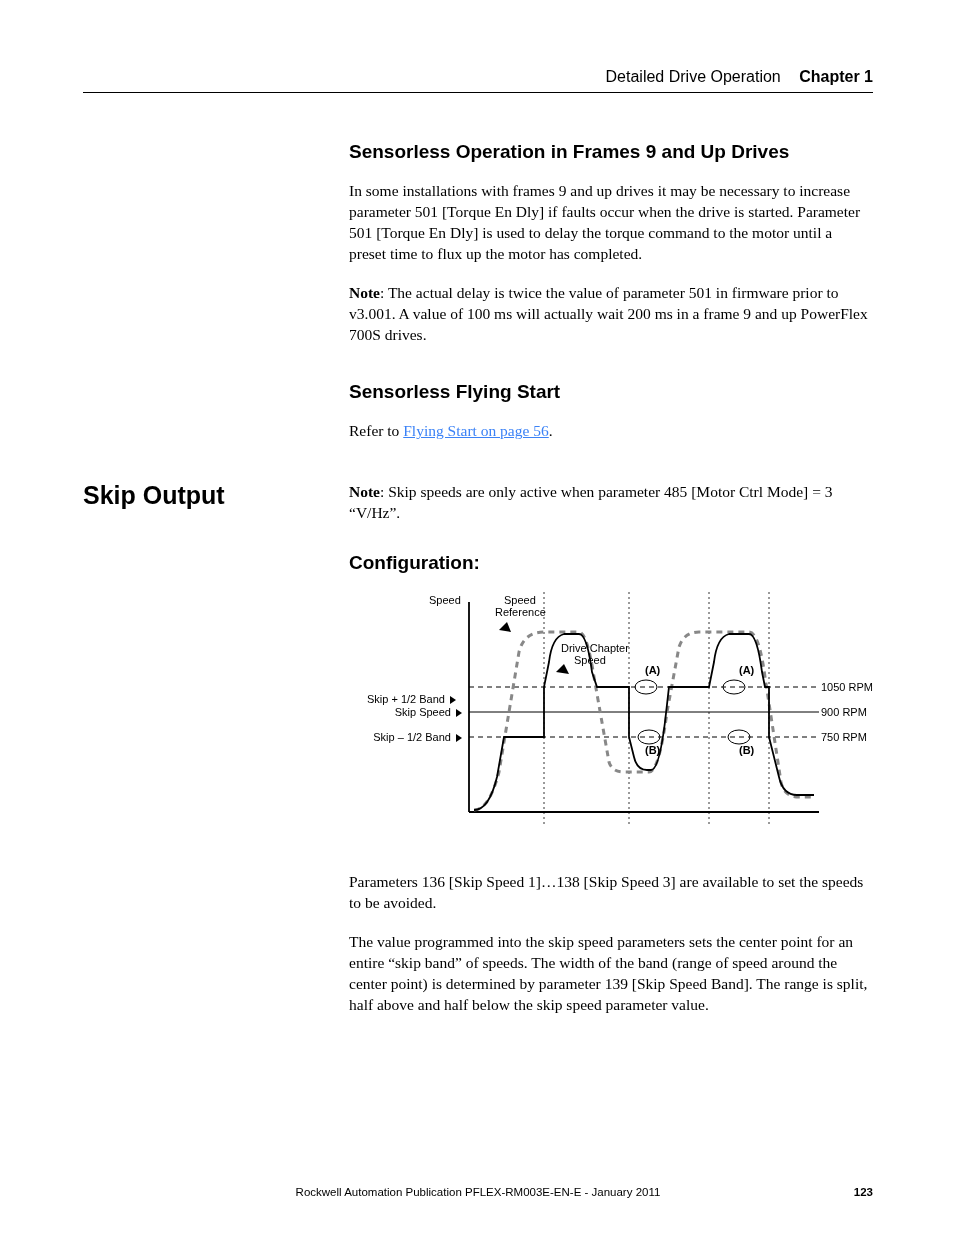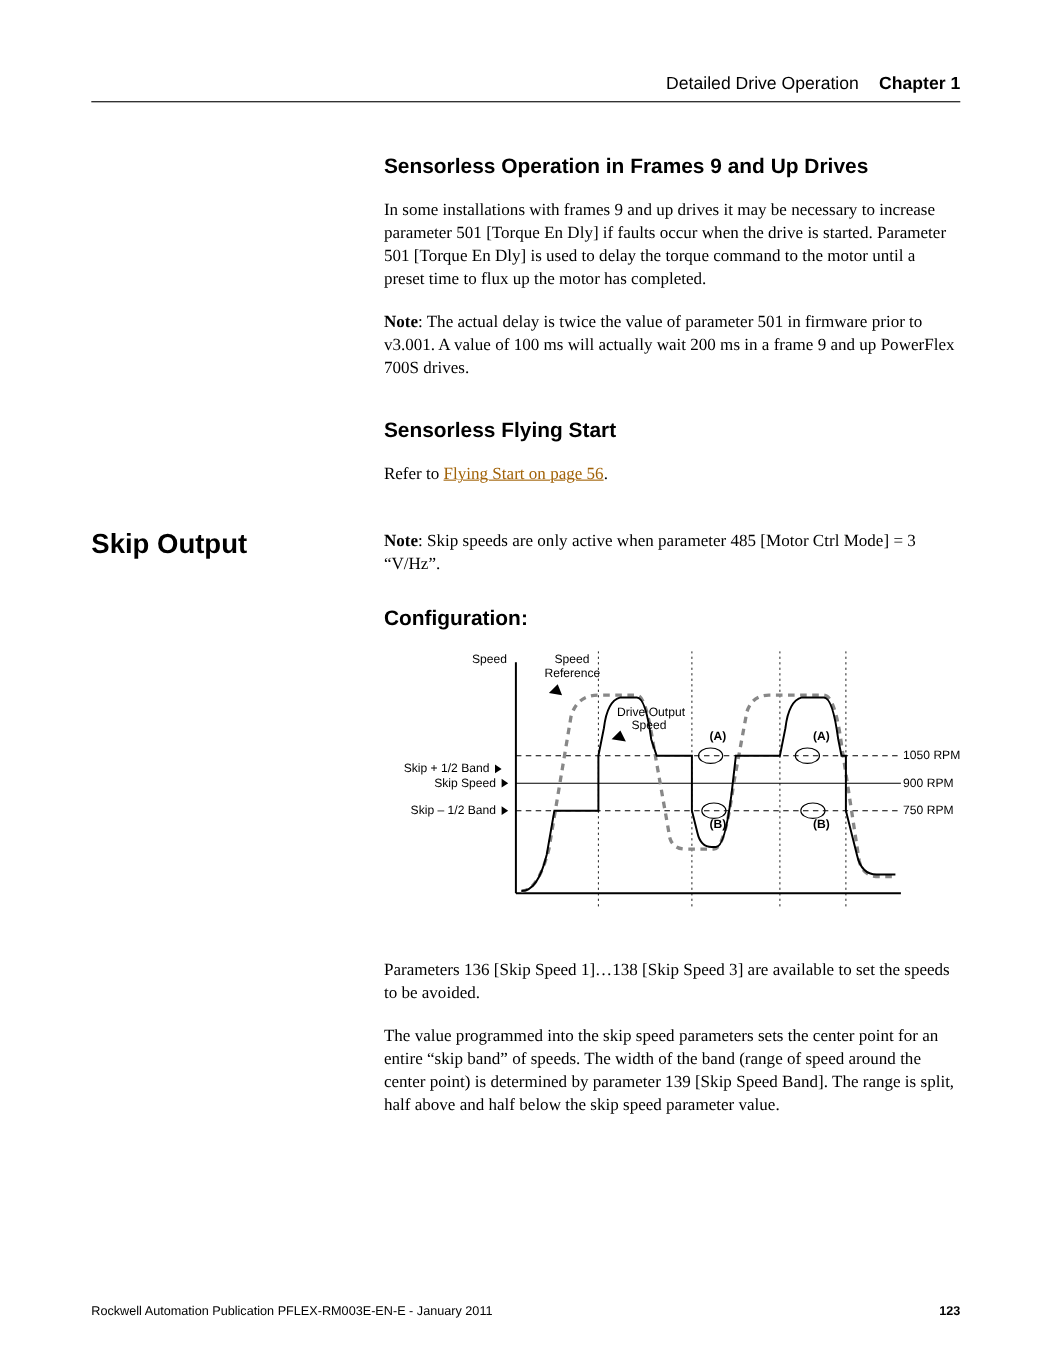--- a/index.html
+++ b/index.html
@@ -50,21 +50,21 @@
   h1.side {
     font-size: 25px;
     margin: 0;
     line-height: 1.1;
   }
   p {
     font-size: 15.5px;
     line-height: 1.35;
     margin: 0 0 18px 0;
   }
-  .link { color: #a16207; text-decoration: underline; }
+  .link { color: #3b82f6; text-decoration: underline; }
   .figwrap {
     margin: 10px 0 30px 0;
     height: 250px;
     position: relative;
     font-family: Arial, Helvetica, sans-serif;
     font-size: 11px;
   }
   .figlbl {
     position: absolute;
     white-space: nowrap;
@@ -78,20 +78,21 @@
     vertical-align: middle;
     margin-left: 2px;
   }
   .footer {
     position: absolute;
     left: 83px;
     width: 790px;
     top: 1186px;
     font-family: Arial, Helvetica, sans-serif;
     font-size: 11.5px;
+    text-align: center;
   }
   .pagenum {
     position: absolute;
     right: 0;
     top: 0;
     font-weight: 700;
   }
 </style>
 </head>
 <body>
@@ -153,21 +154,21 @@
             <ellipse cx="300" cy="145" rx="11" ry="7" fill="none" stroke="#000" stroke-width="1"></ellipse>
             <ellipse cx="390" cy="145" rx="11" ry="7" fill="none" stroke="#000" stroke-width="1"></ellipse>
 
             <polygon points="158,30 150,38 162,40" fill="#000"></polygon>
             <polygon points="215,72 207,80 220,82" fill="#000"></polygon>
           </svg>
           
           <span class="figlbl" style="left:80px; top:2px;">Speed</span>
           <span class="figlbl" style="left:155px; top:2px; text-align:center;">Speed</span>
           <span class="figlbl" style="left:146px; top:14px;">Reference</span>
-          <span class="figlbl" style="left:212px; top:50px;">Drive Output</span>
+          <span class="figlbl" style="left:212px; top:50px;">Drive Chapter</span>
           <span class="figlbl" style="left:225px; top:62px;">Speed</span>
 
           <span class="figlbl" style="left:18px; top:89px; width:95px; margin-top:12px;"><span>Skip + 1/2 Band</span> <span class="tri"></span></span>
           <span class="figlbl" style="left:18px; top:114px; width:95px; text-align:right;"><span>Skip Speed</span> <span class="tri"></span></span>
           <span class="figlbl" style="left:18px; top:139px; width:95px; text-align:right;"><span>Skip – 1/2 Band</span> <span class="tri"></span></span>
 
           <span class="figlbl" style="left:472px; top:89px;text-align:center;">1050 RPM</span>
           <span class="figlbl" style="left:472px; top:114px;">900 RPM</span>
           <span class="figlbl" style="left:472px; top:139px;">750 RPM</span>
 

